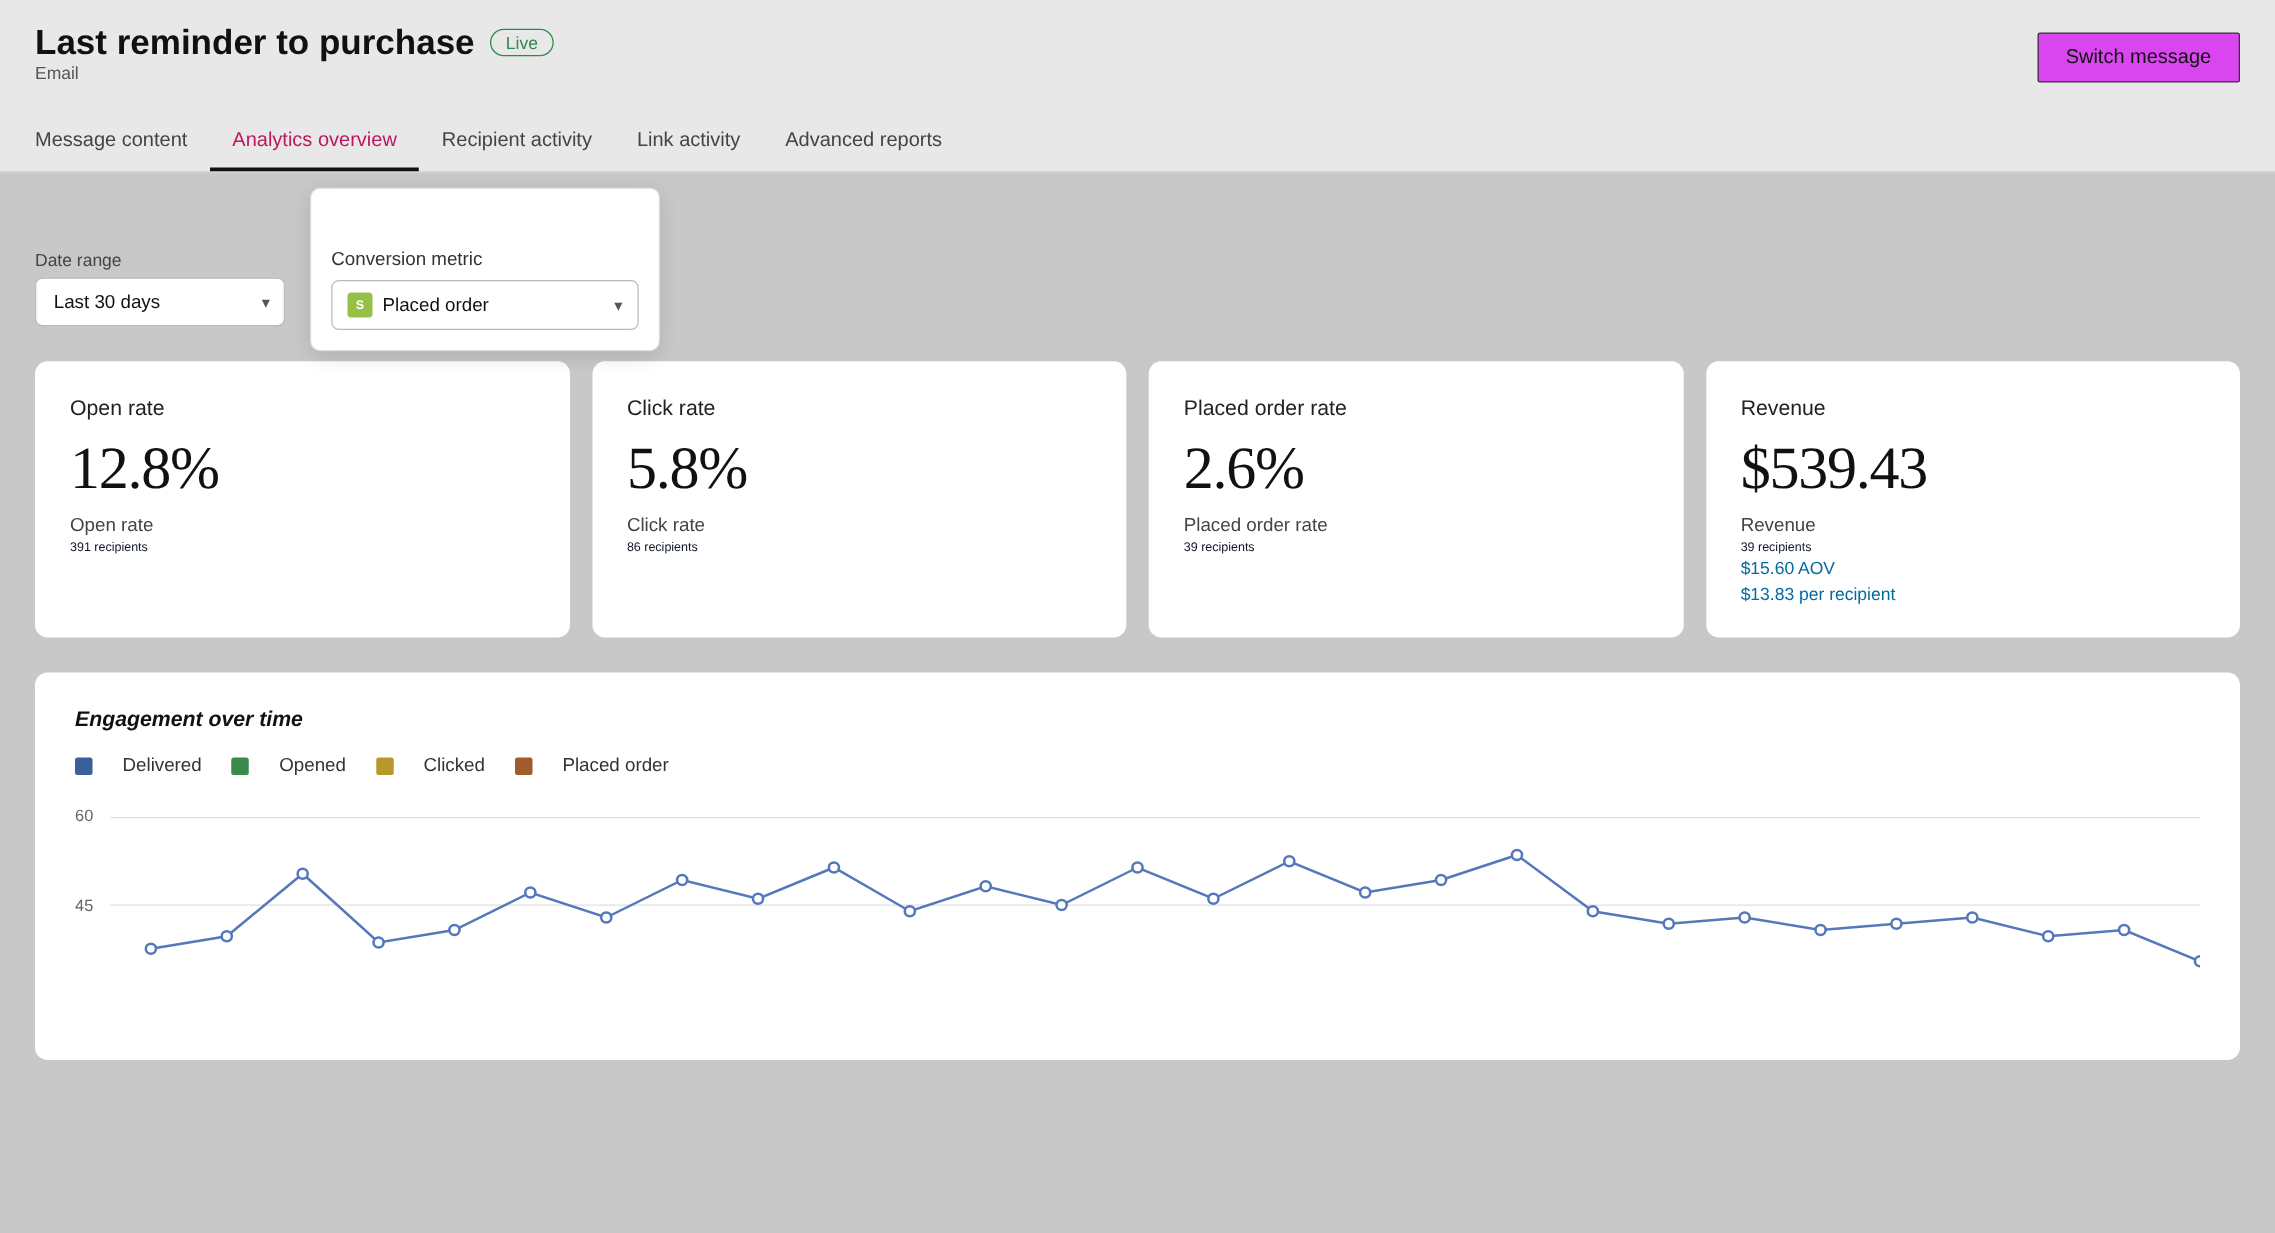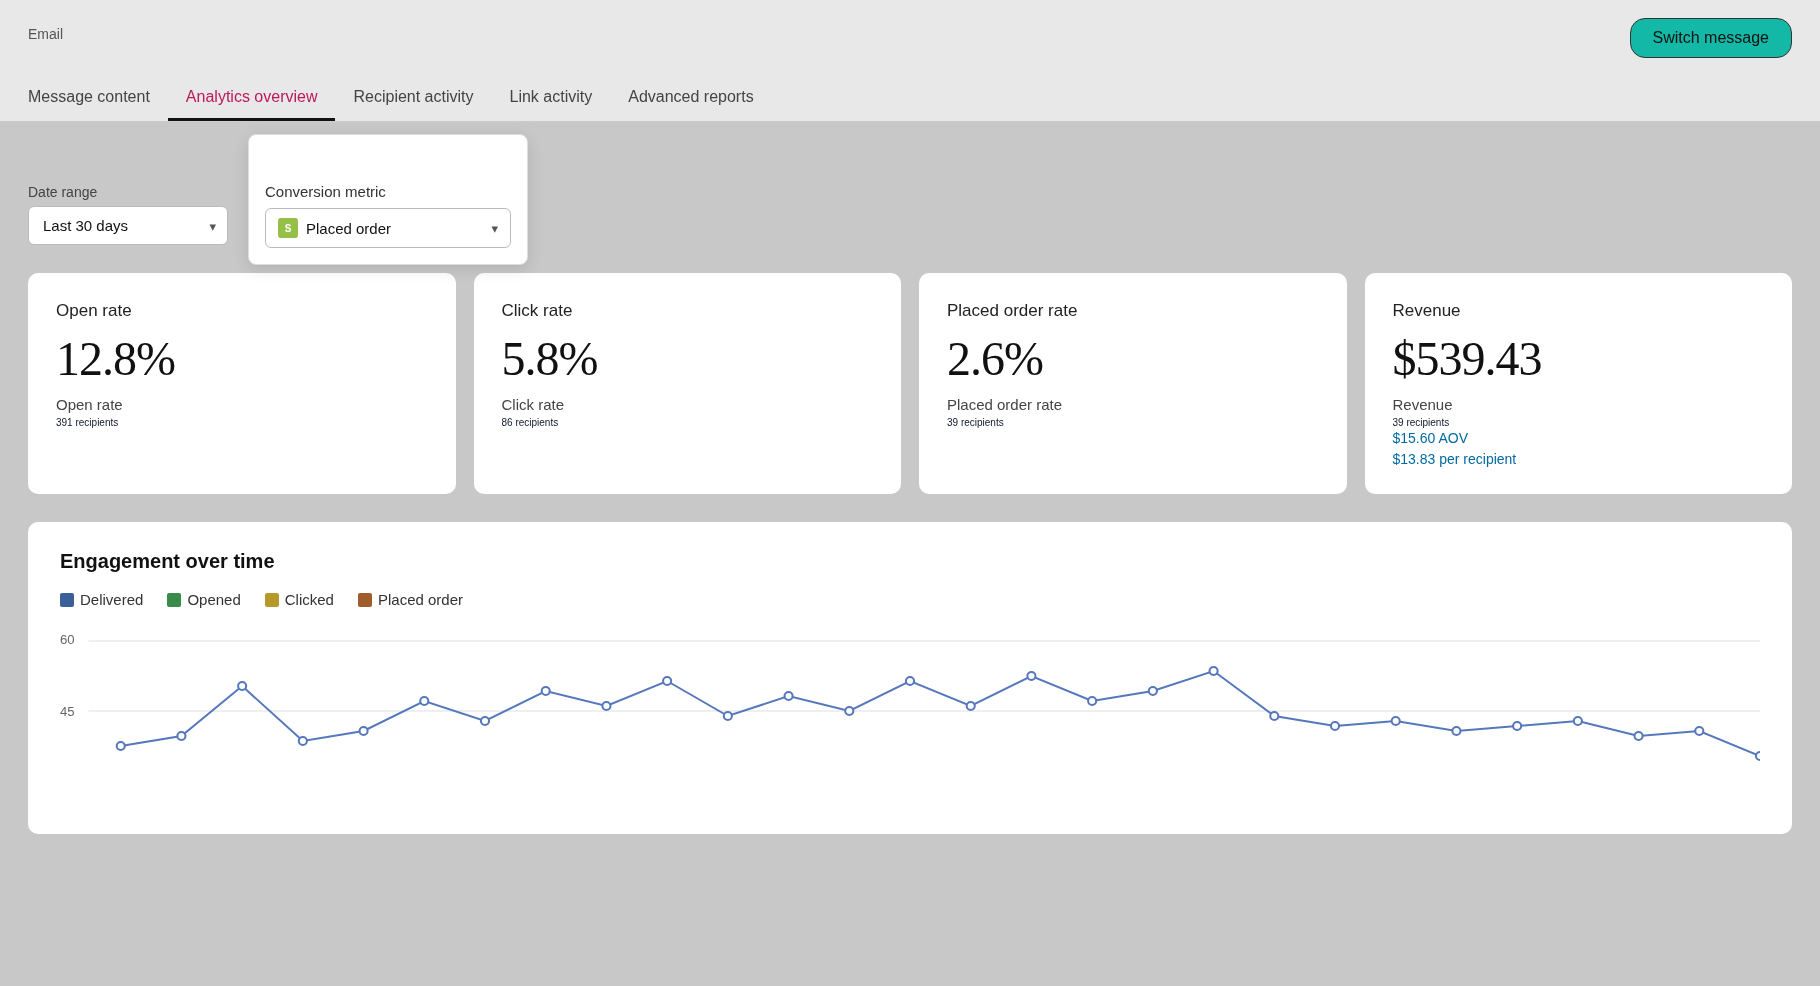--- a/index.html
+++ b/index.html
@@ -41,22 +41,22 @@
       font-weight: 500;
       background: transparent;
     }
     .email-label {
       font-size: 14px;
       color: #555;
       padding-bottom: 8px;
     }
     .switch-message-btn {
       border: 1.5px solid #333;
-      background: #14b8a6;
-      border-radius: 15px;
+      background: #d946ef;
+      border-radius: 2px;
       padding: 10px 22px;
       font-size: 16px;
       font-weight: 500;
       cursor: pointer;
       color: #111;
     }
 
     
     .tabs {
       display: flex;
@@ -222,35 +222,36 @@
       line-height: 1.5;
     }
 
     
     .chart-card {
       background: #fff;
       border-radius: 10px;
       padding: 28px 32px 24px 32px;
     }
     .chart-title {
-      font-size: 20px;
+      font-size: 17px;
       font-weight: 600;
       color: #111;
       margin-bottom: 18px;
+      font-style: italic;
     }
     .legend {
       display: flex;
       gap: 24px;
       margin-bottom: 18px;
       align-items: center;
     }
     .legend-item {
       display: flex;
       align-items: center;
-      gap: 6px;
+      gap: 24px;
       font-size: 15px;
       color: #333;
     }
     .legend-dot {
       width: 14px;
       height: 14px;
       border-radius: 2px;
       flex-shrink: 0;
     }
 
@@ -259,20 +260,24 @@
       width: 100%;
       overflow: hidden;
     }
   </style>
 </head>
 <body>
 
 <div class="header">
   <div class="header-top">
     <div>
+      <div class="header-title-area">
+        <h1 class="page-title">Last reminder to purchase</h1>
+        <span class="live-badge">Live</span>
+      </div>
       <div class="email-label">Email</div>
     </div>
     <button class="switch-message-btn">Switch message</button>
   </div>
 
   <nav class="tabs">
     <div class="tab">Message content</div>
     <div class="tab active">Analytics overview</div>
     <div class="tab">Recipient activity</div>
     <div class="tab">Link activity</div>

